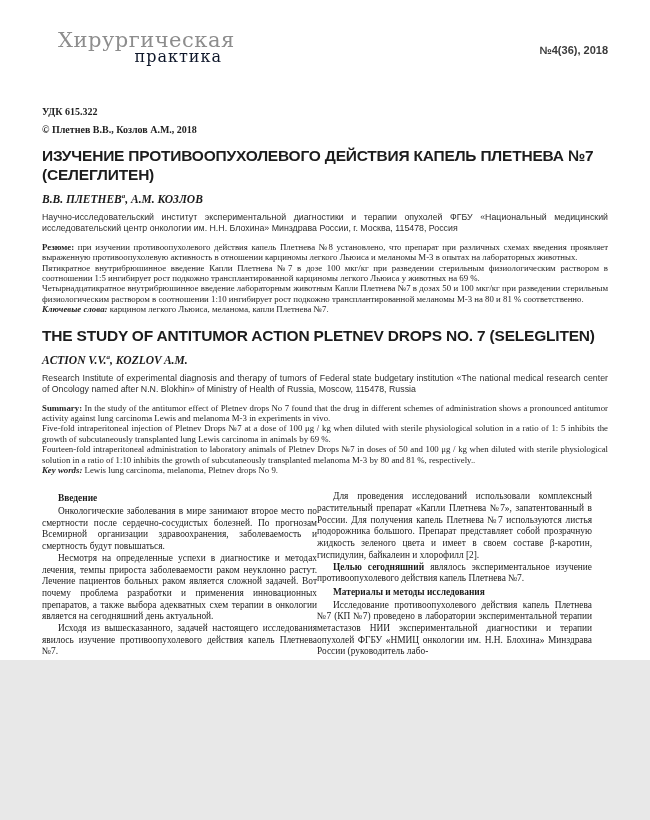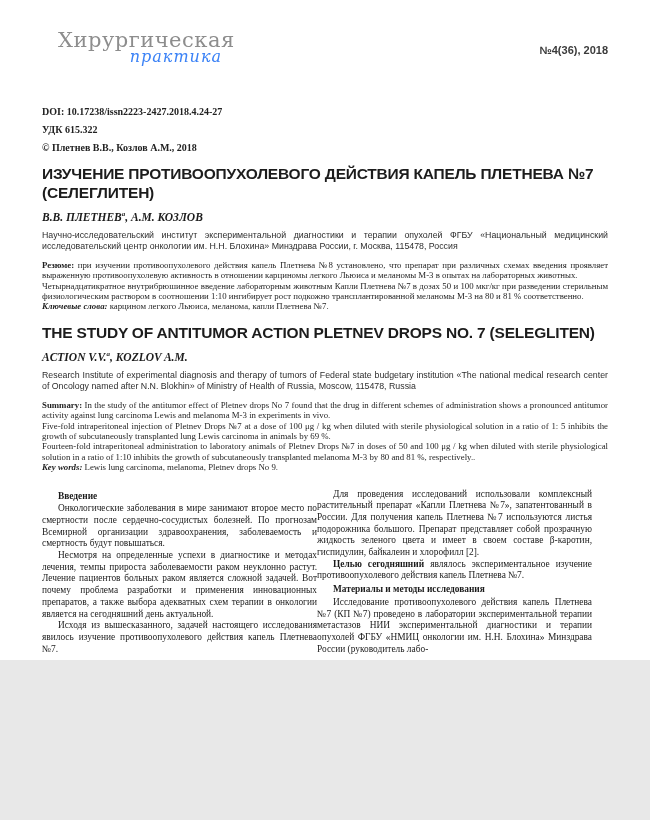--- a/index.html
+++ b/index.html
@@ -29,23 +29,22 @@
   .logo-line1 {
     font-family: "DejaVu Serif", serif;
     font-size: 21px;
     color: #8d8d8d;
     letter-spacing: 0.5px;
     display: block;
   }
   .logo-line2 {
     display: block;
     font-family: "DejaVu Serif", serif;
-    font-style: italic;
     font-size: 16px;
-    color: #3b82f6;
+    color: #0f172a;
     text-align: right;
     margin-top: -5px;
     padding-right: 6px;
     letter-spacing: 1px;
   }
   .issue {
     font-family: "Liberation Sans", sans-serif;
     font-weight: bold;
     font-size: 11px;
     color: #3b3b3b;
@@ -164,31 +163,31 @@
     <div class="logo">
       <span class="logo-line1">Хирургическая</span>
       <span class="logo-line2">практика</span>
     </div>
     <div class="issue">№4(36), 2018</div>
   </div>
 
   <div class="content">
 
     <div class="meta">
-      <div class="meta-line">DOI: 10.17238/issn2223-2427.2018.4.24-27</div>
       <div class="meta-line">УДК 615.322</div>
       <div class="meta-line">© Плетнев В.В., Козлов А.М., 2018</div>
     </div>
 
     <h1 class="title-ru">ИЗУЧЕНИЕ ПРОТИВООПУХОЛЕВОГО ДЕЙСТВИЯ КАПЕЛЬ ПЛЕТНЕВА №7 (СЕЛЕГЛИТЕН)</h1>
     <div class="authors"><span>В.В. ПЛЕТНЕВ</span><sup>а</sup><span>, А.М. КОЗЛОВ</span></div>
     <div class="affiliation">Научно-исследовательский институт экспериментальной диагностики и терапии опухолей ФГБУ «Национальный медицинский исследовательский центр онкологии им. Н.Н. Блохина» Минздрава России, г. Москва, 115478, Россия</div>
 
     <div class="abstract">
       <p><span class="lead-bold">Резюме:</span><span> при изучении противоопухолевого действия капель Плетнева №8 установлено, что препарат при различных схемах введения проявляет выраженную противоопухолевую активность в отношении карциномы легкого Льюиса и меланомы М-3 в опытах на лабораторных животных.</span></p>
+      <p>Пятикратное внутрибрюшинное введение Капли Плетнева №7 в дозе 100 мкг/кг при разведении стерильным физиологическим раствором в соотношении 1:5 ингибирует рост подкожно трансплантированной карциномы легкого Льюиса у животных на 69 %.</p>
       <p>Четырнадцатикратное внутрибрюшинное введение лабораторным животным Капли Плетнева №7 в дозах 50 и 100 мкг/кг при разведении стерильным физиологическим раствором в соотношении 1:10 ингибирует рост подкожно трансплантированной меланомы М-3 на 80 и 81 % соответственно.</p>
       <p class="kw-line"><span class="kw-label">Ключевые слова:</span><span> карцином легкого Льюиса, меланома, капли Плетнева №7.</span></p>
     </div>
 
     <h2 class="title-en">THE STUDY OF ANTITUMOR ACTION PLETNEV DROPS NO. 7 (SELEGLITEN)</h2>
     <div class="authors"><span>ACTION V.V.</span><sup>a</sup><span>, KOZLOV A.M.</span></div>
     <div class="affiliation">Research Institute of experimental diagnosis and therapy of tumors of Federal state budgetary institution «The national medical research center of Oncology named after N.N. Blokhin» of Ministry of Health of Russia, Moscow, 115478, Russia</div>
 
     <div class="abstract">
       <p><span class="lead-bold">Summary:</span><span> In the study of the antitumor effect of Pletnev drops No 7 found that the drug in different schemes of administration shows a pronounced antitumor activity against lung carcinoma Lewis and melanoma M-3 in experiments in vivo.</span></p>

